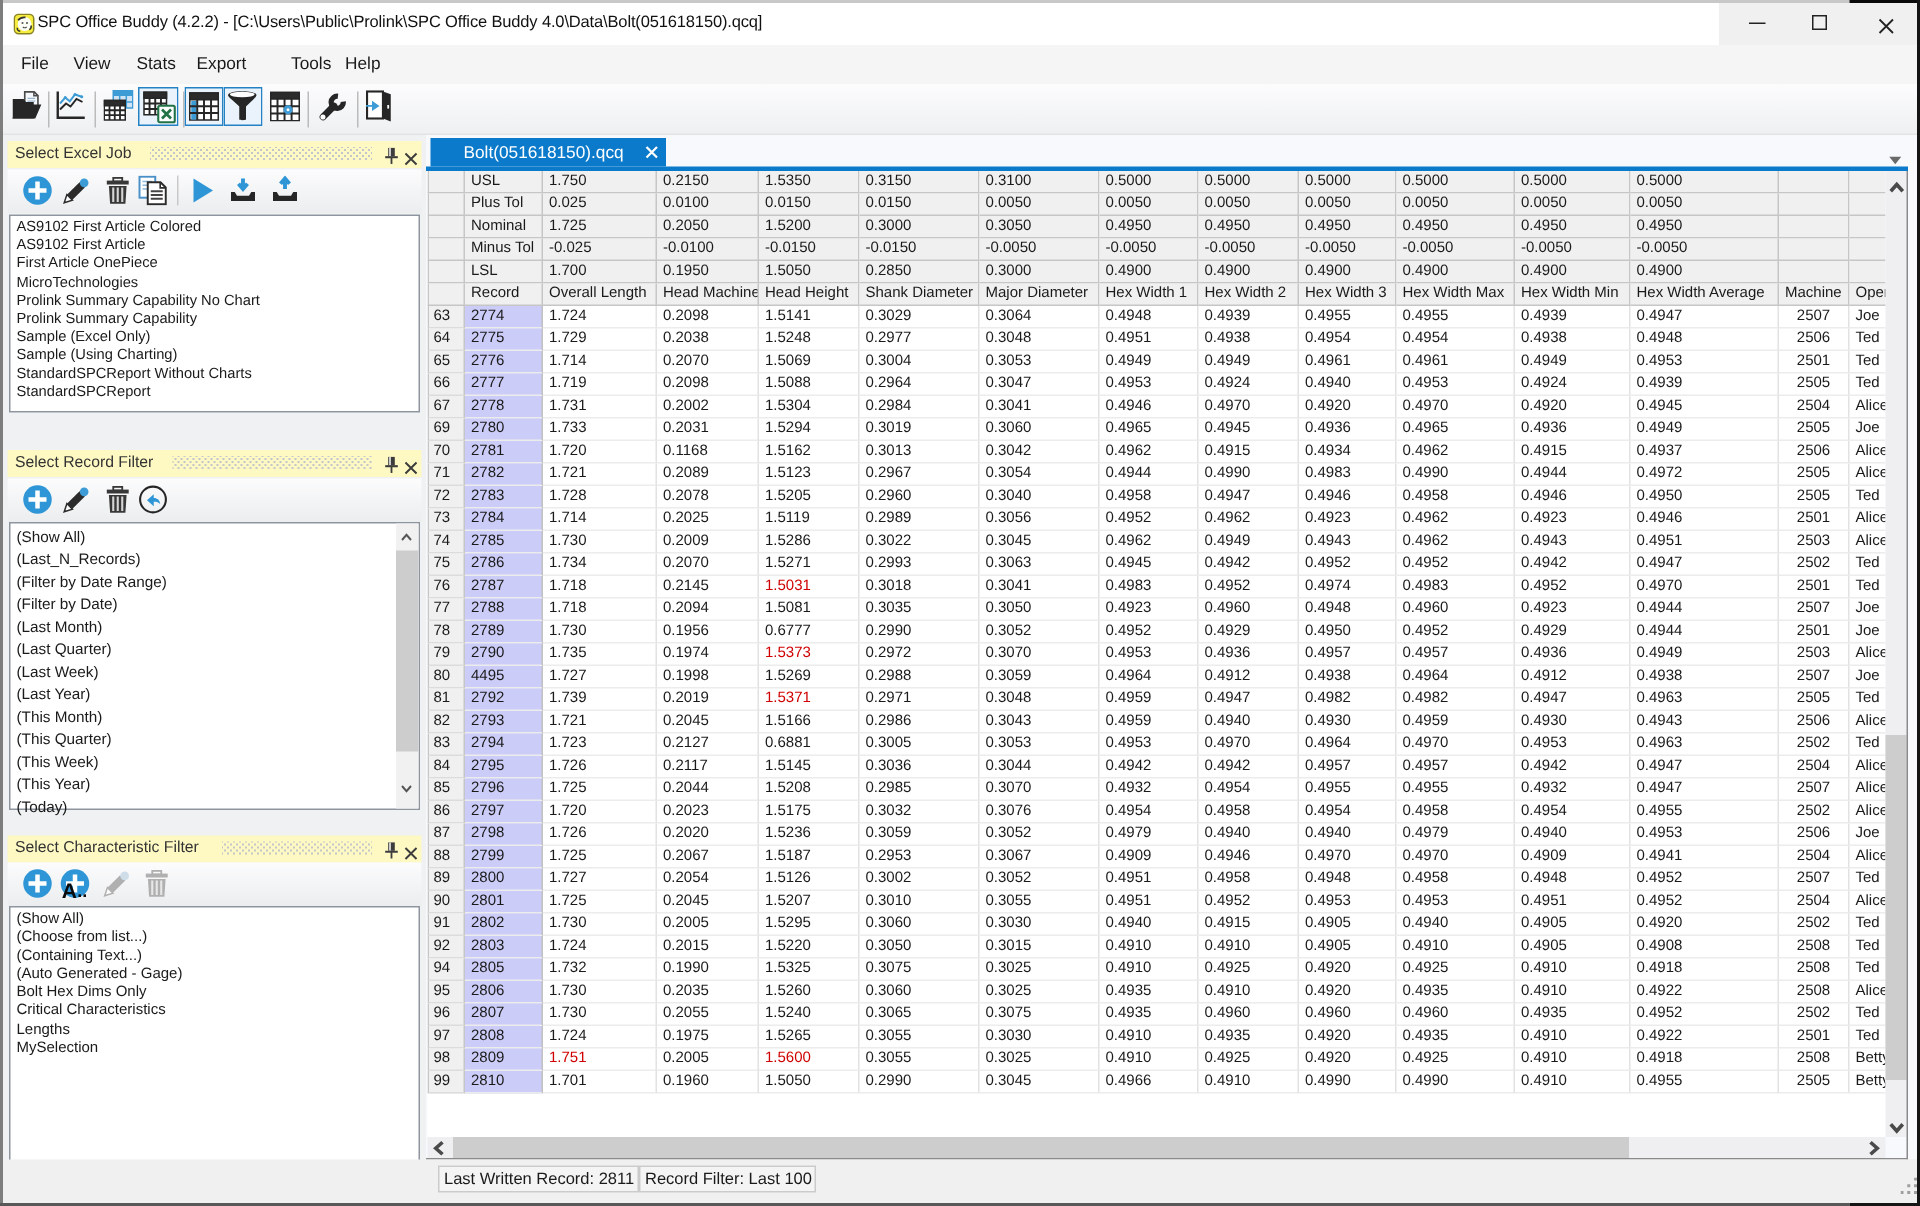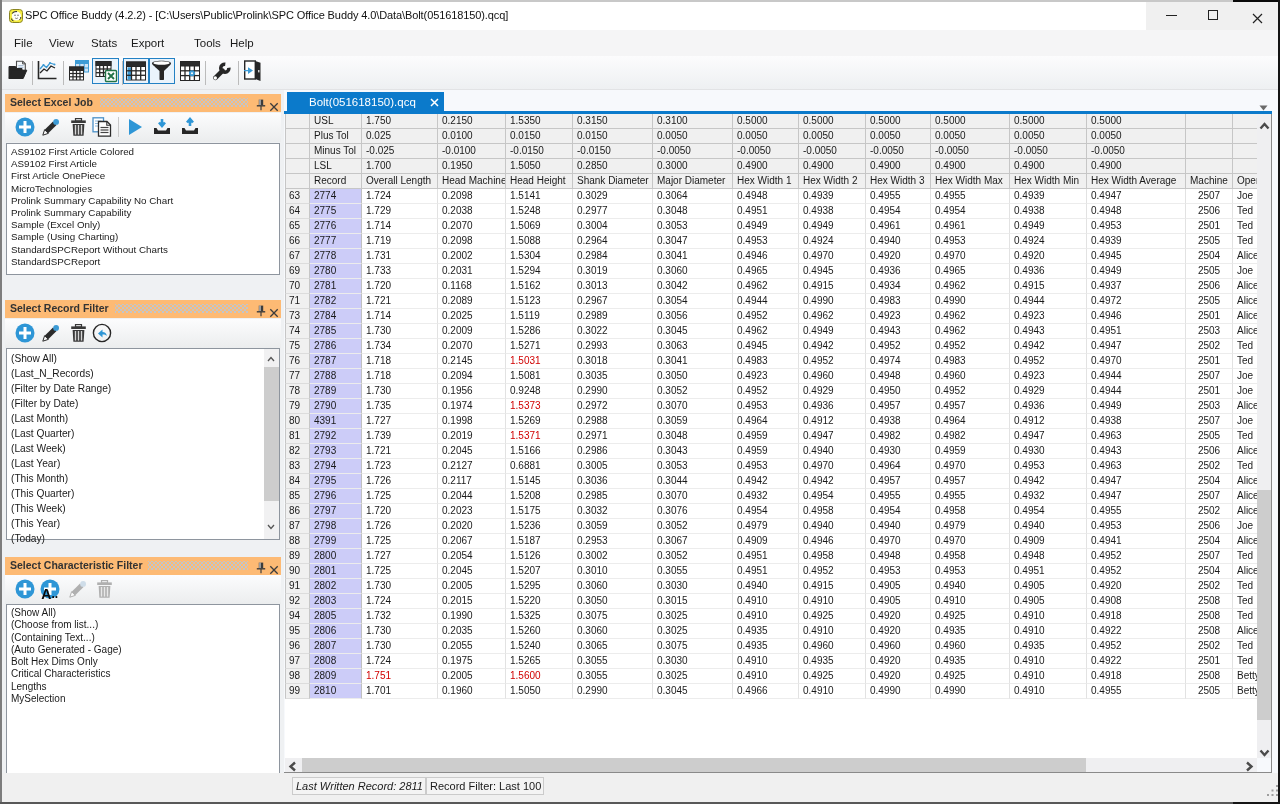--- a/index.html
+++ b/index.html
@@ -15,21 +15,21 @@
 #titlebar { left:2px; top:2px; width:1144px; height:28px; background:#ffffff; }
 #title-txt { left:23px; top:7px; font-size:11px; color:#111; letter-spacing:-0.1px; }
 
 #menubar { left:2px; top:30px; width:1276px; height:26px; background:#f5f5f6; font-size:11.5px; }
 #menubar span { position:absolute; top:7px; }
 
 #toolbar { left:2px; top:56px; width:1276px; height:34px; background:linear-gradient(#fcfcfd,#eef0f2); border-bottom:1px solid #e2e3e5;}
 .tsep { position:absolute; top:5px; width:1px; height:24px; background:#bbbbbb; }
 
 #dock { left:2px; top:90px; width:282px; height:683px; background:#eff1f3; }
-.panel-title { position:absolute; left:3px; width:276px; height:18px; background:#fdba74;font-weight:bold; }
+.panel-title { position:absolute; left:3px; width:276px; height:18px; background:#fef9c3; }
 .panel-title .pt-txt { position:absolute; left:5px; top:2px; font-size:10.5px; color:#333; }
 .pt-dots { position:absolute; top:4px; height:9px; background-image:radial-gradient(#c2c5c9 0.8px, transparent 0.9px), radial-gradient(#c2c5c9 0.8px, transparent 0.9px); background-size:4px 4px; background-position:0 0, 2px 2px; }
 .panel-tb { position:absolute; left:3px; width:276px; background:linear-gradient(#fcfcfd,#ebedee); }
 .panel-list { position:absolute; left:4px; width:274px; background:#fff; border:1px solid #8e959e; }
 .pl1 { font-size:9.8px; line-height:12.2px; padding:2px 16px 0 4px; }
 .pl2 { font-size:10.2px; line-height:15px; padding:2px 0 0 4px; }
 .psep { position:absolute; width:1px; height:20px; background:#c9c9c9; top:4px; }
 
 #doc { left:284px; top:90px; width:994px; height:683px; background:#f7f9fc; }
 #tabstrip { position:absolute; left:0; top:0; width:994px; height:21px; background:#f7f9fc; }
@@ -416,20 +416,37 @@
             <td>0.0050</td>
             <td>0.0050</td>
             <td>0.0050</td>
             <td>0.0050</td>
             <td>0.0050</td>
             <td></td>
             <td></td>
           </tr>
           <tr class="h">
             <td class="rn"></td>
+            <td class="lbl">Nominal</td>
+            <td>1.725</td>
+            <td>0.2050</td>
+            <td>1.5200</td>
+            <td>0.3000</td>
+            <td>0.3050</td>
+            <td>0.4950</td>
+            <td>0.4950</td>
+            <td>0.4950</td>
+            <td>0.4950</td>
+            <td>0.4950</td>
+            <td>0.4950</td>
+            <td></td>
+            <td></td>
+          </tr>
+          <tr class="h">
+            <td class="rn"></td>
             <td class="lbl">Minus Tol</td>
             <td>-0.025</td>
             <td>-0.0100</td>
             <td>-0.0150</td>
             <td>-0.0150</td>
             <td>-0.0050</td>
             <td>-0.0050</td>
             <td>-0.0050</td>
             <td>-0.0050</td>
             <td>-0.0050</td>
@@ -602,20 +619,37 @@
             <td>0.4944</td>
             <td>0.4990</td>
             <td>0.4983</td>
             <td>0.4990</td>
             <td>0.4944</td>
             <td>0.4972</td>
             <td class="mach">2505</td>
             <td>Alice</td>
           </tr>
           <tr>
+            <td class="rn">72</td>
+            <td class="rec">2783</td>
+            <td>1.728</td>
+            <td>0.2078</td>
+            <td>1.5205</td>
+            <td>0.2960</td>
+            <td>0.3040</td>
+            <td>0.4958</td>
+            <td>0.4947</td>
+            <td>0.4946</td>
+            <td>0.4958</td>
+            <td>0.4946</td>
+            <td>0.4950</td>
+            <td class="mach">2505</td>
+            <td>Ted</td>
+          </tr>
+          <tr>
             <td class="rn">73</td>
             <td class="rec">2784</td>
             <td>1.714</td>
             <td>0.2025</td>
             <td>1.5119</td>
             <td>0.2989</td>
             <td>0.3056</td>
             <td>0.4952</td>
             <td>0.4962</td>
             <td>0.4923</td>
@@ -691,21 +725,21 @@
             <td>0.4923</td>
             <td>0.4944</td>
             <td class="mach">2507</td>
             <td>Joe</td>
           </tr>
           <tr>
             <td class="rn">78</td>
             <td class="rec">2789</td>
             <td>1.730</td>
             <td>0.1956</td>
-            <td>0.9248</td>
+            <td>0.6777</td>
             <td>0.2990</td>
             <td>0.3052</td>
             <td>0.4952</td>
             <td>0.4929</td>
             <td>0.4950</td>
             <td>0.4952</td>
             <td>0.4929</td>
             <td>0.4944</td>
             <td class="mach">2501</td>
             <td>Joe</td>
@@ -722,21 +756,21 @@
             <td>0.4936</td>
             <td>0.4957</td>
             <td>0.4957</td>
             <td>0.4936</td>
             <td>0.4949</td>
             <td class="mach">2503</td>
             <td>Alice</td>
           </tr>
           <tr>
             <td class="rn">80</td>
-            <td class="rec">4391</td>
+            <td class="rec">4495</td>
             <td>1.727</td>
             <td>0.1998</td>
             <td>1.5269</td>
             <td>0.2988</td>
             <td>0.3059</td>
             <td>0.4964</td>
             <td>0.4912</td>
             <td>0.4938</td>
             <td>0.4964</td>
             <td>0.4912</td>
@@ -1068,21 +1102,21 @@
         </svg></span>
       <span class="sb-thumb" style="left:17px;top:0;width:784px;height:14px;"></span>
       <span class="abs" style="left:957px;top:1px;"><svg width="13" height="13" viewBox="0 0 13 13" style="">
           <path d="M5 2.5 L9.5 6.5 L5 10.5" stroke="#4a4a4a" stroke-width="2.4" fill="none"></path>
         </svg></span>
     </div>
     <div class="abs" style="left:987px;top:23.5px;width:1px;height:659.5px;background:#8a8a8a;"></div>
     <div class="abs" style="left:0;top:682px;width:988px;height:1px;background:#8a8a8a;"></div>
 </div>
 <div class="abs" id="status">
-  <div class="st-cell" style="left:290px;width:134px;font-style:italic;">Last Written Record: 2811</div>
+  <div class="st-cell" style="left:290px;width:134px;">Last Written Record: 2811</div>
   <div class="st-cell" style="left:424px;width:118px;">Record Filter: Last 100</div>
   <span class="abs" style="left:1265px;top:12px;"><svg width="11" height="11" viewBox="0 0 11 11" style="">
         <rect x="9" y="0" width="2" height="2" fill="#9e9e9e"></rect>
         <rect x="4.5" y="4.5" width="2" height="2" fill="#9e9e9e"></rect>
         <rect x="9" y="4.5" width="2" height="2" fill="#9e9e9e"></rect>
         <rect x="0" y="9" width="2" height="2" fill="#9e9e9e"></rect>
         <rect x="4.5" y="9" width="2" height="2" fill="#9e9e9e"></rect>
         <rect x="9" y="9" width="2" height="2" fill="#9e9e9e"></rect>
       </svg></span>
 </div>

